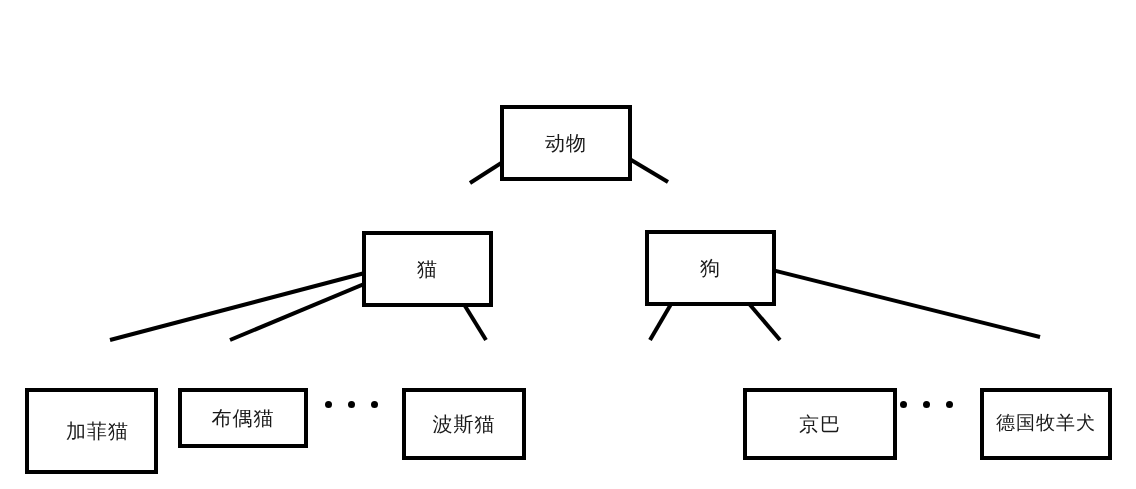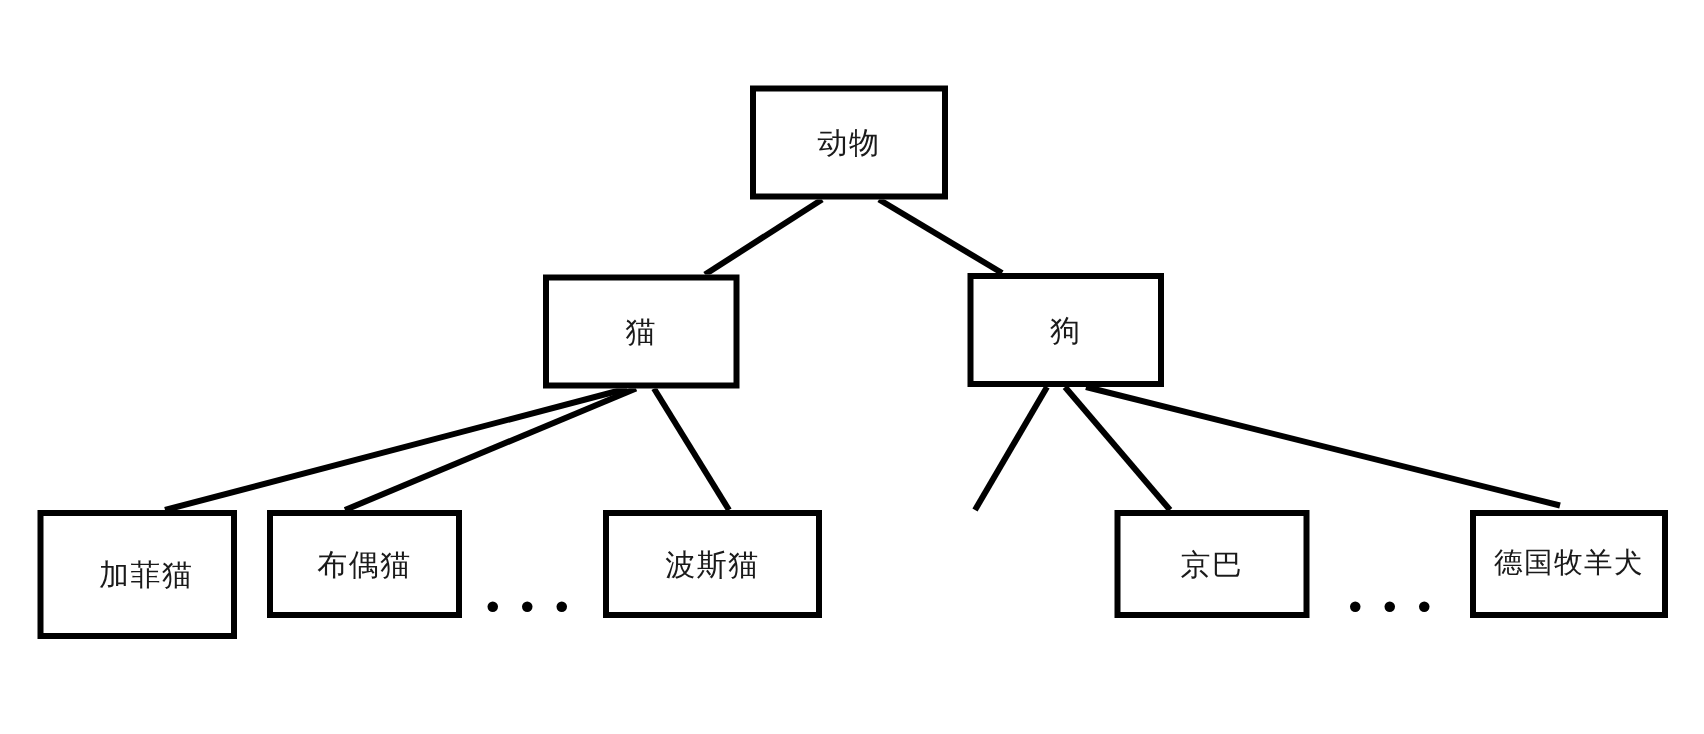--- a/index.html
+++ b/index.html
@@ -27,20 +27,21 @@
   }
   .node-box {
     position: absolute;
     box-sizing: border-box;
     background: #ffffff;
     border: 4px solid #000000;
     display: flex;
     align-items: center;
     justify-content: center;
     z-index: 2;
+    margin-top: 48px;
   }
   .node-label {
     color: #1a1a1a;
     font-size: 20px;
     line-height: 1;
     letter-spacing: 1px;
     white-space: nowrap;
     font-family: "DejaVu Sans", "Liberation Sans", sans-serif;
   }
   .node-label.small {
@@ -84,28 +85,28 @@
   <div class="node-box" style="left: 362px; top: 183px; width: 131px; height: 76px;">
     <span class="node-label">猫</span>
   </div>
   <div class="node-box" style="left: 645px; top: 182px; width: 131px; height: 76px;">
     <span class="node-label">狗</span>
   </div>
 
   <div class="node-box" style="left: 25px; top: 340px; width: 133px; height: 86px; padding-left: 12px;">
     <span class="node-label">加菲猫</span>
   </div>
-  <div class="node-box" style="left: 178px; top: 340px; width: 130px; height: 72px;">
+  <div class="node-box" style="left: 178px; top: 340px; width: 130px; height: 60px;">
     <span class="node-label">布偶猫</span>
   </div>
-  <div class="node-box" style="left: 402px; top: 340px; width: 146px; height: 72px;">
+  <div class="node-box" style="left: 402px; top: 340px; width: 124px; height: 72px;">
     <span class="node-label">波斯猫</span>
   </div>
 
-  <div class="node-box" style="left: 743px; top: 340px; width: 130px; height: 72px;">
+  <div class="node-box" style="left: 743px; top: 340px; width: 154px; height: 72px;">
     <span class="node-label">京巴</span>
   </div>
   <div class="node-box" style="left: 980px; top: 340px; width: 132px; height: 72px;">
     <span class="node-label small">德国牧羊犬</span>
   </div>
 
   <div class="ellipsis-group" style="left: 325px; top: 401px;">
     <span class="ellipsis-dot"></span>
     <span class="ellipsis-dot"></span>
     <span class="ellipsis-dot"></span>

